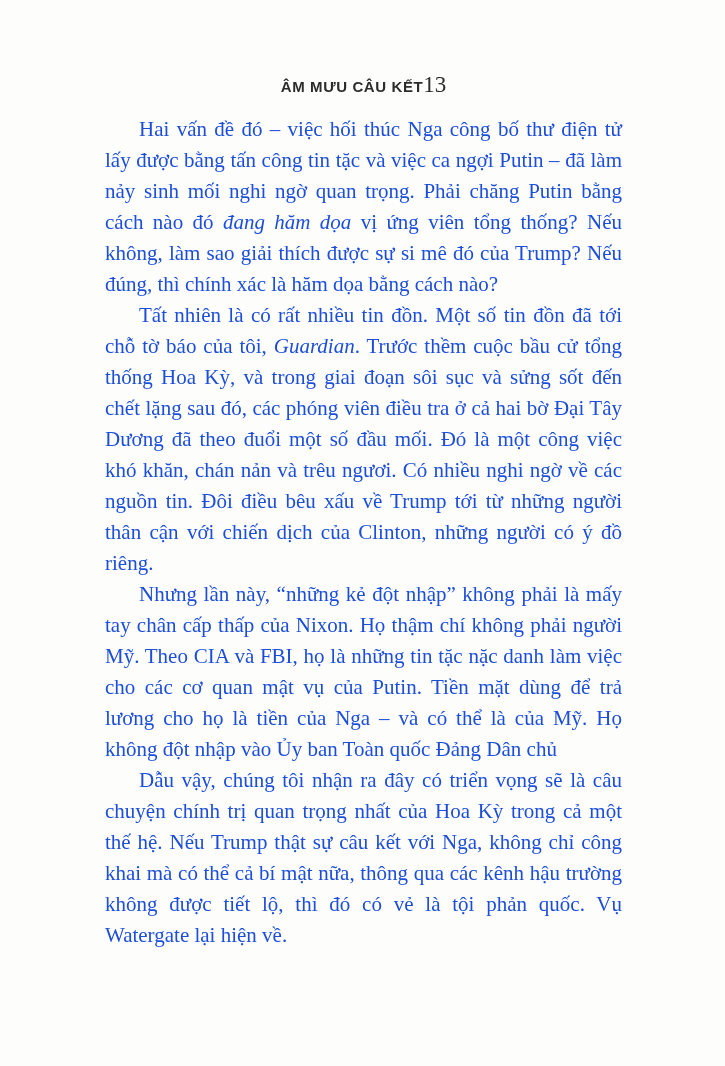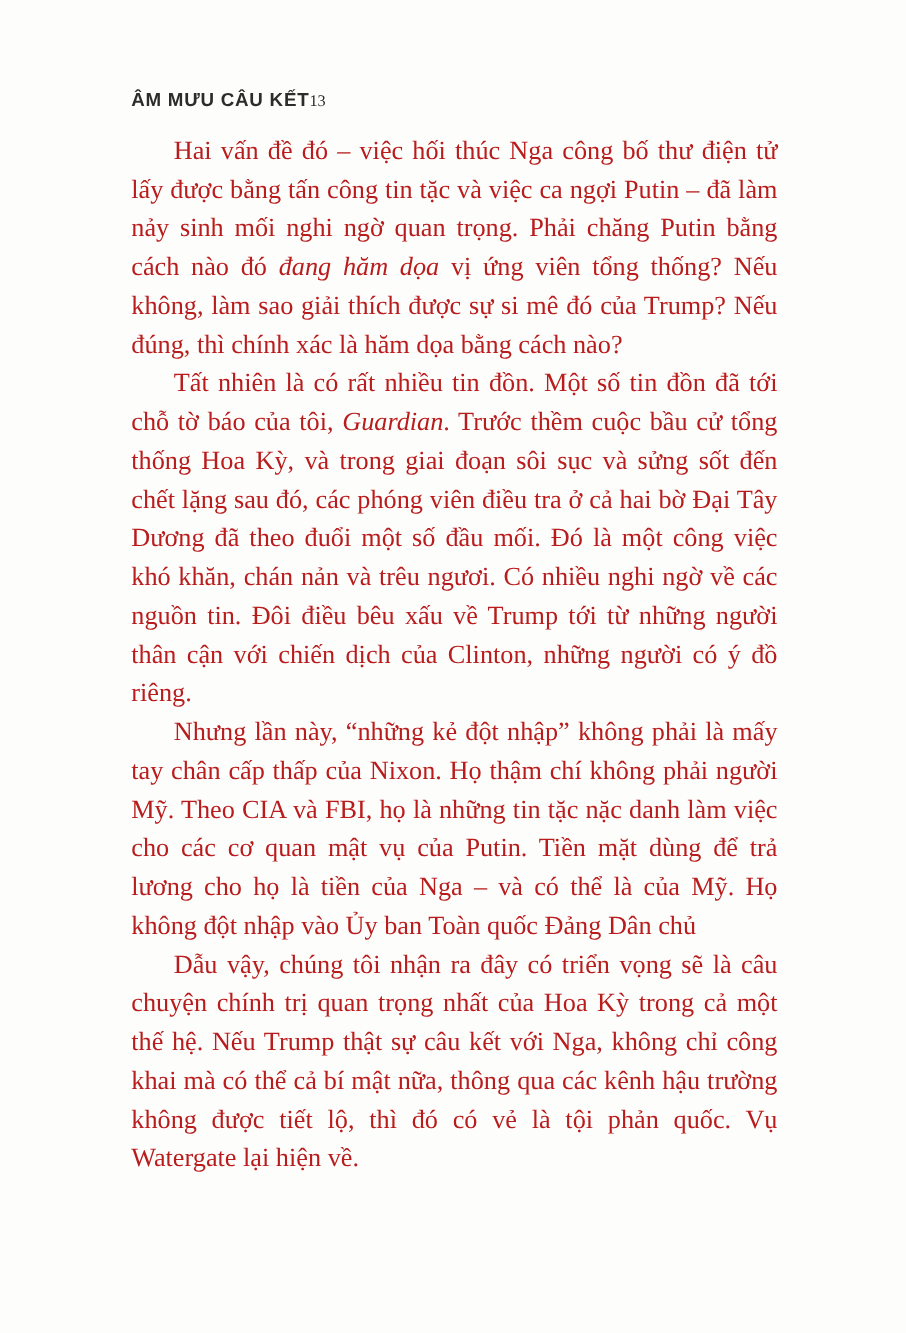--- a/index.html
+++ b/index.html
@@ -17,41 +17,41 @@
     width: 725px;
     height: 1066px;
     background: #fdfdfc;
     box-sizing: border-box;
     padding: 72px 103px 0 105px;
     color: #262626;
     overflow: hidden;
   }
   .page-header {
     display: flex;
-    justify-content: flex-start;
+    justify-content: center;
     align-items: baseline;
     margin-bottom: 16px;
   }
   .running-title {
     font-family: "Liberation Sans", "DejaVu Sans", sans-serif;
     font-weight: 700;
     font-size: 15px;
     letter-spacing: 0.6px;
     color: #2c2c2c;
   }
   .page-number {
     font-family: "Liberation Serif", "DejaVu Serif", serif;
-    font-size: 13px;
+    font-size: 23px;
     color: #2c2c2c;
   }
   .page-body {
     font-size: 21px;
     line-height: 31px;
     text-align: justify;
-    color: #b91c1c;
+    color: #1d4ed8;
   }
   .page-body p.para {
     margin: 0;
     padding: 0;
     text-indent: 34px;
   }
   .page-body em {
     font-style: italic;
   }
 </style>

